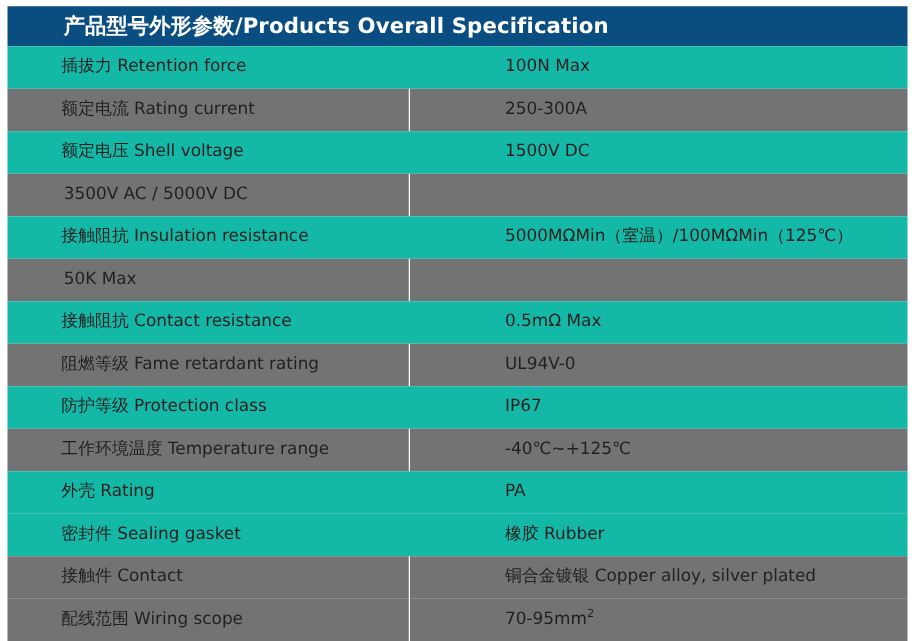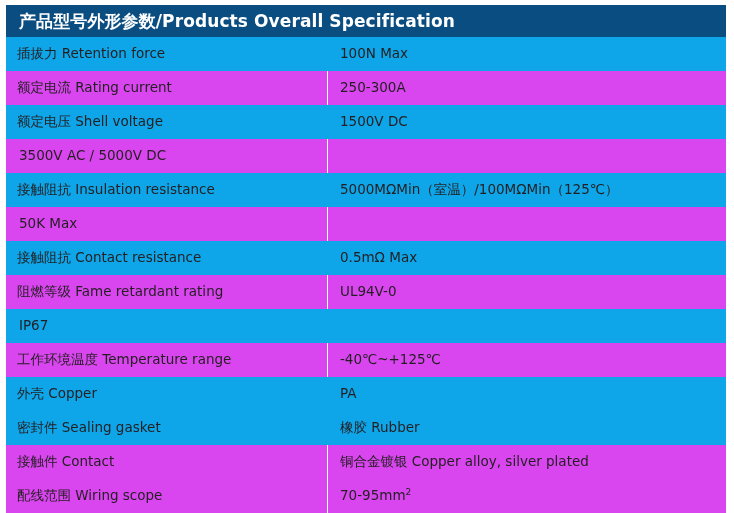--- a/index.html
+++ b/index.html
@@ -52,24 +52,24 @@
     height: 476px;
   }
   .spec-row {
     position: relative;
     box-sizing: border-box;
     height: 34px;
     margin: 0 6px 0 6px;
     width: 720px;
     display: flex;
     align-items: center;
-    background: #0ea5e9;
+    background: #14b8a6;
   }
   .spec-row.shaded {
-    background: #d946ef;
+    background: #737373;
   }
   .spec-row.shaded .row-divider {
     display: block;
   }
   .row-divider {
     display: none;
     position: absolute;
     left: 321px;
     top: 0;
     width: 1px;
@@ -89,20 +89,21 @@
     box-sizing: border-box;
     flex: 1;
     padding-left: 13px;
     font-size: 13.5px;
     color: #231f20;
     white-space: nowrap;
     line-height: 1;
   }
   .cn {
     font-family: "DejaVu Sans", "Liberation Sans", sans-serif;
+    margin-left: 32px;
   }
   sup {
     font-size: 9px;
     vertical-align: super;
     line-height: 0;
   }
 </style>
 </head>
 <body>
 
@@ -141,29 +142,30 @@
       <div class="spec-row">
         <div class="cell-label cn">接触阻抗 Contact resistance</div>
         <div class="cell-value cn">0.5mΩ Max</div>
       </div>
       <div class="spec-row shaded">
         <div class="row-divider"></div>
         <div class="cell-label cn">阻燃等级 Fame retardant rating</div>
         <div class="cell-value cn">UL94V-0</div>
       </div>
       <div class="spec-row">
+        <div class="cell-label cn">防护等级 Protection class</div>
         <div class="cell-value cn">IP67</div>
       </div>
       <div class="spec-row shaded">
         <div class="row-divider"></div>
         <div class="cell-label cn">工作环境温度 Temperature range</div>
         <div class="cell-value cn">-40℃~+125℃</div>
       </div>
       <div class="spec-row">
-        <div class="cell-label cn">外壳 Copper</div>
+        <div class="cell-label cn">外壳 Rating</div>
         <div class="cell-value cn">PA</div>
       </div>
       <div class="spec-row">
         <div class="cell-label cn">密封件 Sealing gasket</div>
         <div class="cell-value cn">橡胶 Rubber</div>
       </div>
       <div class="spec-row shaded">
         <div class="row-divider"></div>
         <div class="cell-label cn">接触件 Contact</div>
         <div class="cell-value cn">铜合金镀银 Copper alloy, silver plated</div>

